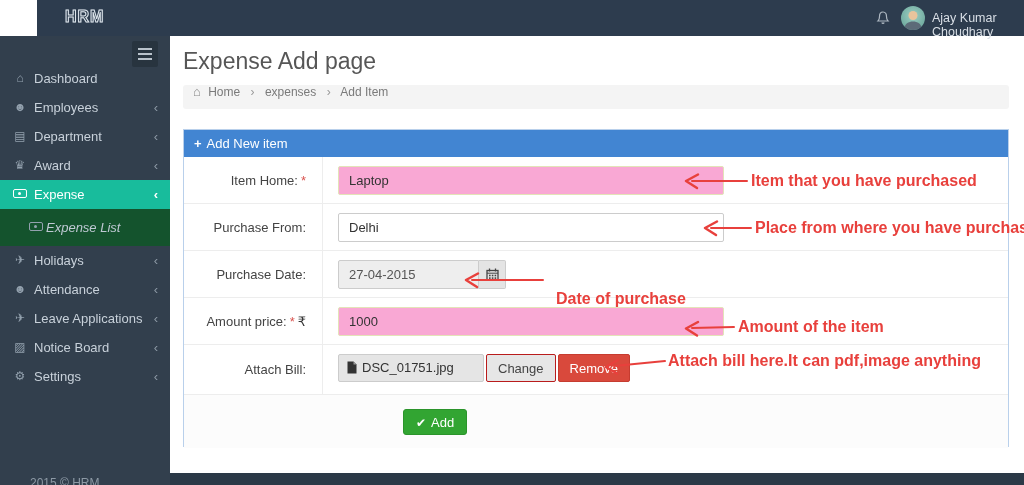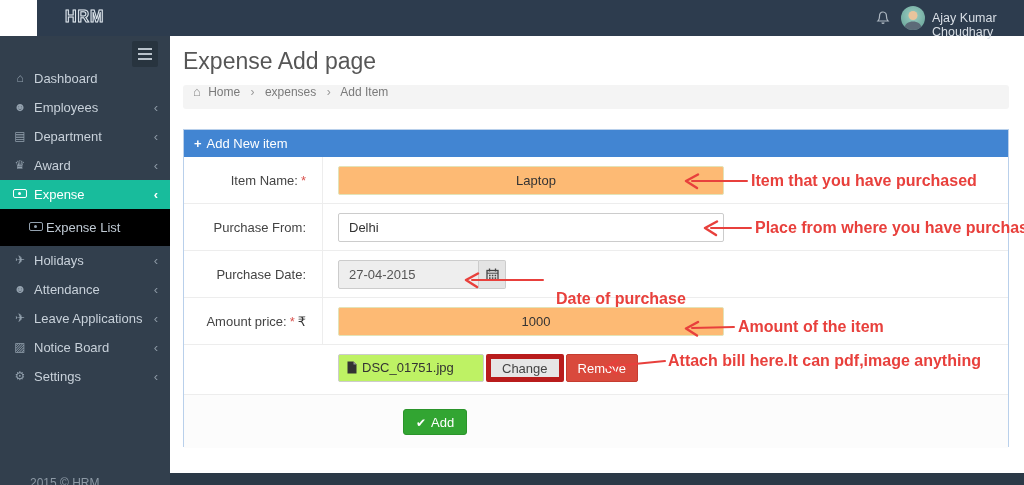--- a/index.html
+++ b/index.html
@@ -21,21 +21,21 @@
   .sidebar { position:absolute; left:0; top:36px; width:170px; height:449px; background:#323f4d; z-index:5; }
   .hamburger { position:absolute; right:12px; top:5px; width:26px; height:26px; background:#28343f; border-radius:2px; cursor:pointer; }
   .hamburger .bar { position:absolute; left:6px; width:14px; height:2px; background:#b9c2cb; }
   .hamburger .bar:nth-child(1){ top:7px; } .hamburger .bar:nth-child(2){ top:12px; } .hamburger .bar:nth-child(3){ top:17px; }
   .nav { position:absolute; left:0; top:28px; width:170px; }
   .nav-item { position:relative; height:29px; line-height:29px; padding-left:34px; font-size:13px; color:#c8d1da; cursor:pointer; white-space:nowrap; }
   .nav-item .ic { position:absolute; left:11px; top:0; width:18px; text-align:center; color:#93a1ae; font-size:12px; }
   .nav-item .chev { position:absolute; right:12px; top:0; color:#8d99a5; font-size:13px; }
   .nav-item.active { background:#18bc9c; color:#fff; }
   .nav-item.active .ic, .nav-item.active .chev { color:#fff; font-weight:bold; }
-  .submenu { background:#000000; }
+  .submenu { background:#14532d;font-style:italic; }
   .submenu .nav-item { height:37px; line-height:37px; padding-left:46px; color:#bfc9d3; }
   .submenu .nav-item .ic { left:27px; }
   .money-ic { display:inline-block; width:14px; height:9px; border:1.5px solid currentColor; border-radius:2px; position:relative; top:0px; }
   .money-ic::after { content:""; position:absolute; left:4px; top:1.5px; width:3px; height:3px; border-radius:50%; background:currentColor; }
   .side-footer { position:absolute; left:30px; top:476px; font-size:12px; color:#8d99a5; z-index:7; }
 
   
   .footer-strip { position:absolute; left:0; top:473px; width:1024px; height:12px; background:#2b3947; z-index:4; }
 
   
@@ -54,32 +54,32 @@
   .frow { position:relative; height:47px; border-bottom:1px solid #ededed; background:#fff; }
   .frow.last { height:50px; }
   .flabel { display:inline-block; width:139px; height:100%; border-right:1px solid #ededed;
             text-align:right; padding-right:16px; font-size:13px; color:#444; line-height:47px; white-space:nowrap; }
   .frow.last .flabel { line-height:50px; }
   .req { color:#d9534f; margin-left:3px; }
   .cur { color:#333; margin-left:3px; font-family:"DejaVu Sans",sans-serif; }
   .ctrl { position:absolute; left:154px; top:9px; }
   .inp { width:386px; height:29px; border:1px solid #ccc; border-radius:2px; font-size:13px; color:#333;
          padding-left:10px; font-family:"Liberation Sans",sans-serif; background:#fff; }
-  .inp.yellow { background:#fdba74; border-color:#e3e3b8;text-align:center; }
+  .inp.yellow { background:#f9a8d4; border-color:#e3e3b8; }
   .date-group { display:flex; }
   .inp.date { width:141px; background:#eee; color:#555; border-radius:2px 0 0 2px; }
   .date-addon { width:27px; height:29px; background:#e4e4e4; border:1px solid #ccc; border-left:0;
                 border-radius:0 2px 2px 0; display:flex; align-items:center; justify-content:center; cursor:pointer; }
   .attach-group { display:flex; }
-  .filebox { width:146px; height:28px; border:1px solid #ccc; border-radius:2px; background:#bef264;
+  .filebox { width:146px; height:28px; border:1px solid #ccc; border-radius:2px; background:#e5e5e5;
              font-size:13px; color:#333; line-height:26px; padding-left:8px; white-space:nowrap; }
   .filebox svg { vertical-align:-2px; margin-right:5px; }
   .btn { height:28px; font-size:13px; border-radius:2px; margin-left:2px; padding:0 11px; cursor:pointer;
          font-family:"Liberation Sans",sans-serif; }
-  .btn-change { background:#e6e6e6; border:5px solid #b91c1c; color:#444; }
+  .btn-change { background:#e6e6e6; border:1px solid #b91c1c; color:#444; }
   .btn-remove { background:#d9493c; border:1px solid #c63c30; color:#fff; }
   .panel-footer { position:relative; height:53px; background:#fcfcfc; }
   .btn-add { position:absolute; left:219px; top:14px; height:26px; background:#32a532; border:1px solid #2b942b;
              color:#fff; font-size:13px; border-radius:3px; padding:0 12px; cursor:pointer; }
   .btn-add .chk { margin-right:5px; font-size:12px; }
 
   
   .ann { position:absolute; font-size:16px; font-weight:bold; color:#e8403c; white-space:nowrap; z-index:8; }
   .arrows { position:absolute; inset:0; width:1024px; height:485px; z-index:7; pointer-events:none; }
 </style>
@@ -188,21 +188,21 @@
       <span>Add Item</span>
     </div>
 
     <div class="panel">
       <div class="panel-head">
         <span class="plus">+</span><span>Add New item</span>
       </div>
 
       <div class="frow">
         <span class="flabel">
-          <span>Item Name:</span><span class="req">*</span>
+          <span>Item Home:</span><span class="req">*</span>
         </span>
         <span class="ctrl">
           <input class="inp yellow" value="Laptop" style="">
         </span>
       </div>
 
       <div class="frow">
         <span class="flabel">Purchase From:</span>
         <span class="ctrl">
           <input class="inp" value="Delhi" style="">
@@ -233,20 +233,21 @@
       <div class="frow">
         <span class="flabel">
           <span>Amount price:</span><span class="req">*</span><span class="cur">₹</span>
         </span>
         <span class="ctrl">
           <input class="inp yellow" value="1000" style="">
         </span>
       </div>
 
       <div class="frow last">
+        <span class="flabel">Attach Bill:</span>
         <span class="ctrl attach-group">
           <span class="filebox">
             <svg width="10" height="13" viewBox="0 0 10 13">
               <path d="M0.5 0.5 L6.5 0.5 L9.5 3.5 L9.5 12.5 L0.5 12.5 Z" fill="#333"></path>
               <path d="M6.5 0.5 L6.5 3.5 L9.5 3.5 Z" fill="#999"></path>
             </svg><span>DSC_01751.jpg</span>
           </span>
           <button class="btn btn-change">Change</button>
           <button class="btn btn-remove">Remove</button>
         </span>

